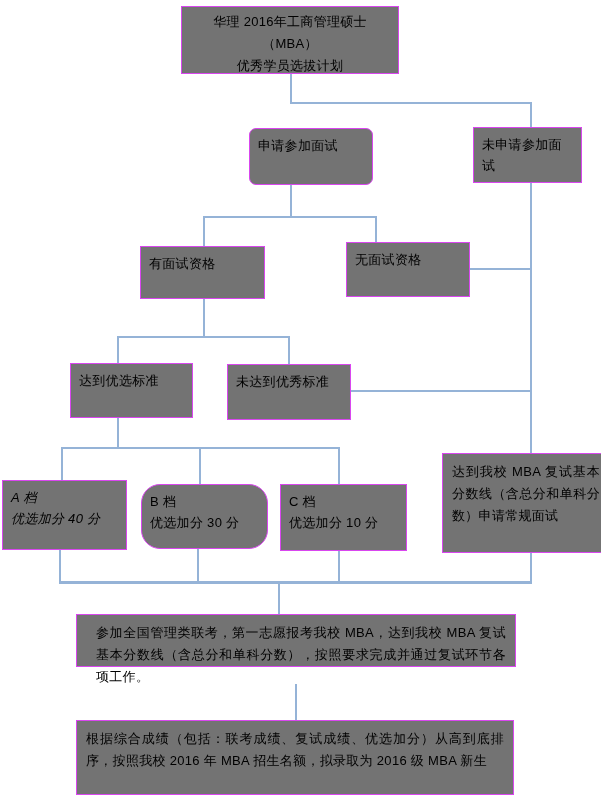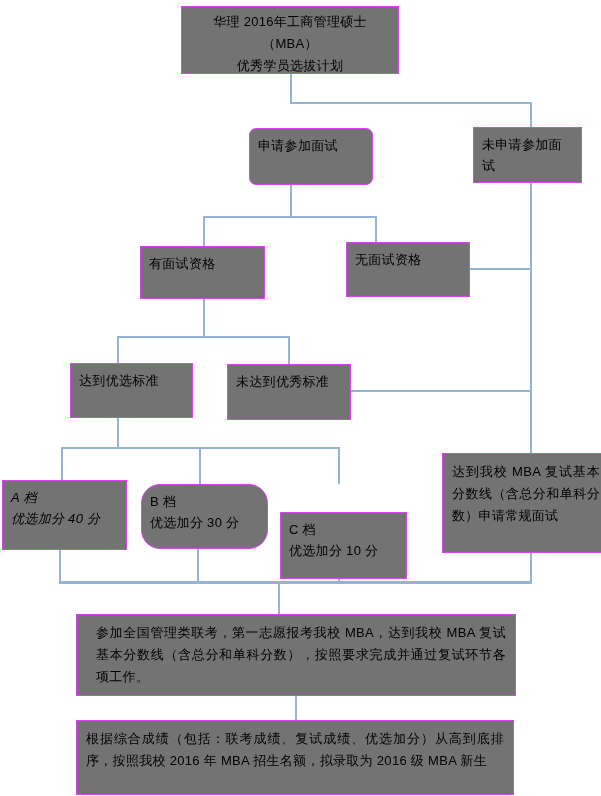--- a/index.html
+++ b/index.html
@@ -79,18 +79,18 @@
   <div class="node" style="left: 249px; top: 128px; width: 124px; height: 57px; border-radius: 7px;">申请参加面试</div>
   <div class="node" style="left: 473px; top: 127px; width: 109px; height: 56px;">未申请参加面试</div>
   <div class="node" style="left: 140px; top: 246px; width: 125px; height: 53px;">有面试资格</div>
   <div class="node" style="left: 316px; top: 242px; width: 124px; height: 55px; margin-left: 30px;">无面试资格</div>
   <div class="node" style="left: 227px; top: 364px; width: 124px; height: 56px;">未达到优秀标准</div>
   <div class="node" style="left: 70px; top: 363px; width: 123px; height: 55px;">达到优选标准</div>
   <div class="node" style="left: 2px; top: 480px; width: 125px; height: 70px; font-style: italic;">A 档
 优选加分 40 分</div>
   <div class="node" style="left: 141px; top: 484px; width: 127px; height: 65px; border-radius: 19px;">B 档
 优选加分 30 分</div>
-  <div class="node" style="left: 280px; top: 484px; width: 127px; height: 67px; margin-top: 28px;">C 档
+  <div class="node" style="left: 280px; top: 484px; width: 127px; height: 67px;">C 档
 优选加分 10 分</div>
   <div class="node para" style="left: 442px; top: 453px; width: 168px; height: 100px;">达到我校 MBA 复试基本分数线（含总分和单科分数）申请常规面试</div>
-  <div class="node para" style="left: 76px; top: 614px; width: 440px; height: 82px; padding-left: 19px;">参加全国管理类联考，第一志愿报考我校 MBA，达到我校 MBA 复试基本分数线（含总分和单科分数），按照要求完成并通过复试环节各项工作。</div>
+  <div class="node para" style="left: 76px; top: 614px; width: 440px; height: 53px; padding-left: 19px;">参加全国管理类联考，第一志愿报考我校 MBA，达到我校 MBA 复试基本分数线（含总分和单科分数），按照要求完成并通过复试环节各项工作。</div>
   <div class="node para" style="left: 76px; top: 720px; width: 438px; height: 75px;">根据综合成绩（包括：联考成绩、复试成绩、优选加分）从高到底排序，按照我校 2016 年 MBA 招生名额，拟录取为 2016 级 MBA 新生</div>
 </div>
 
 </body></html>

